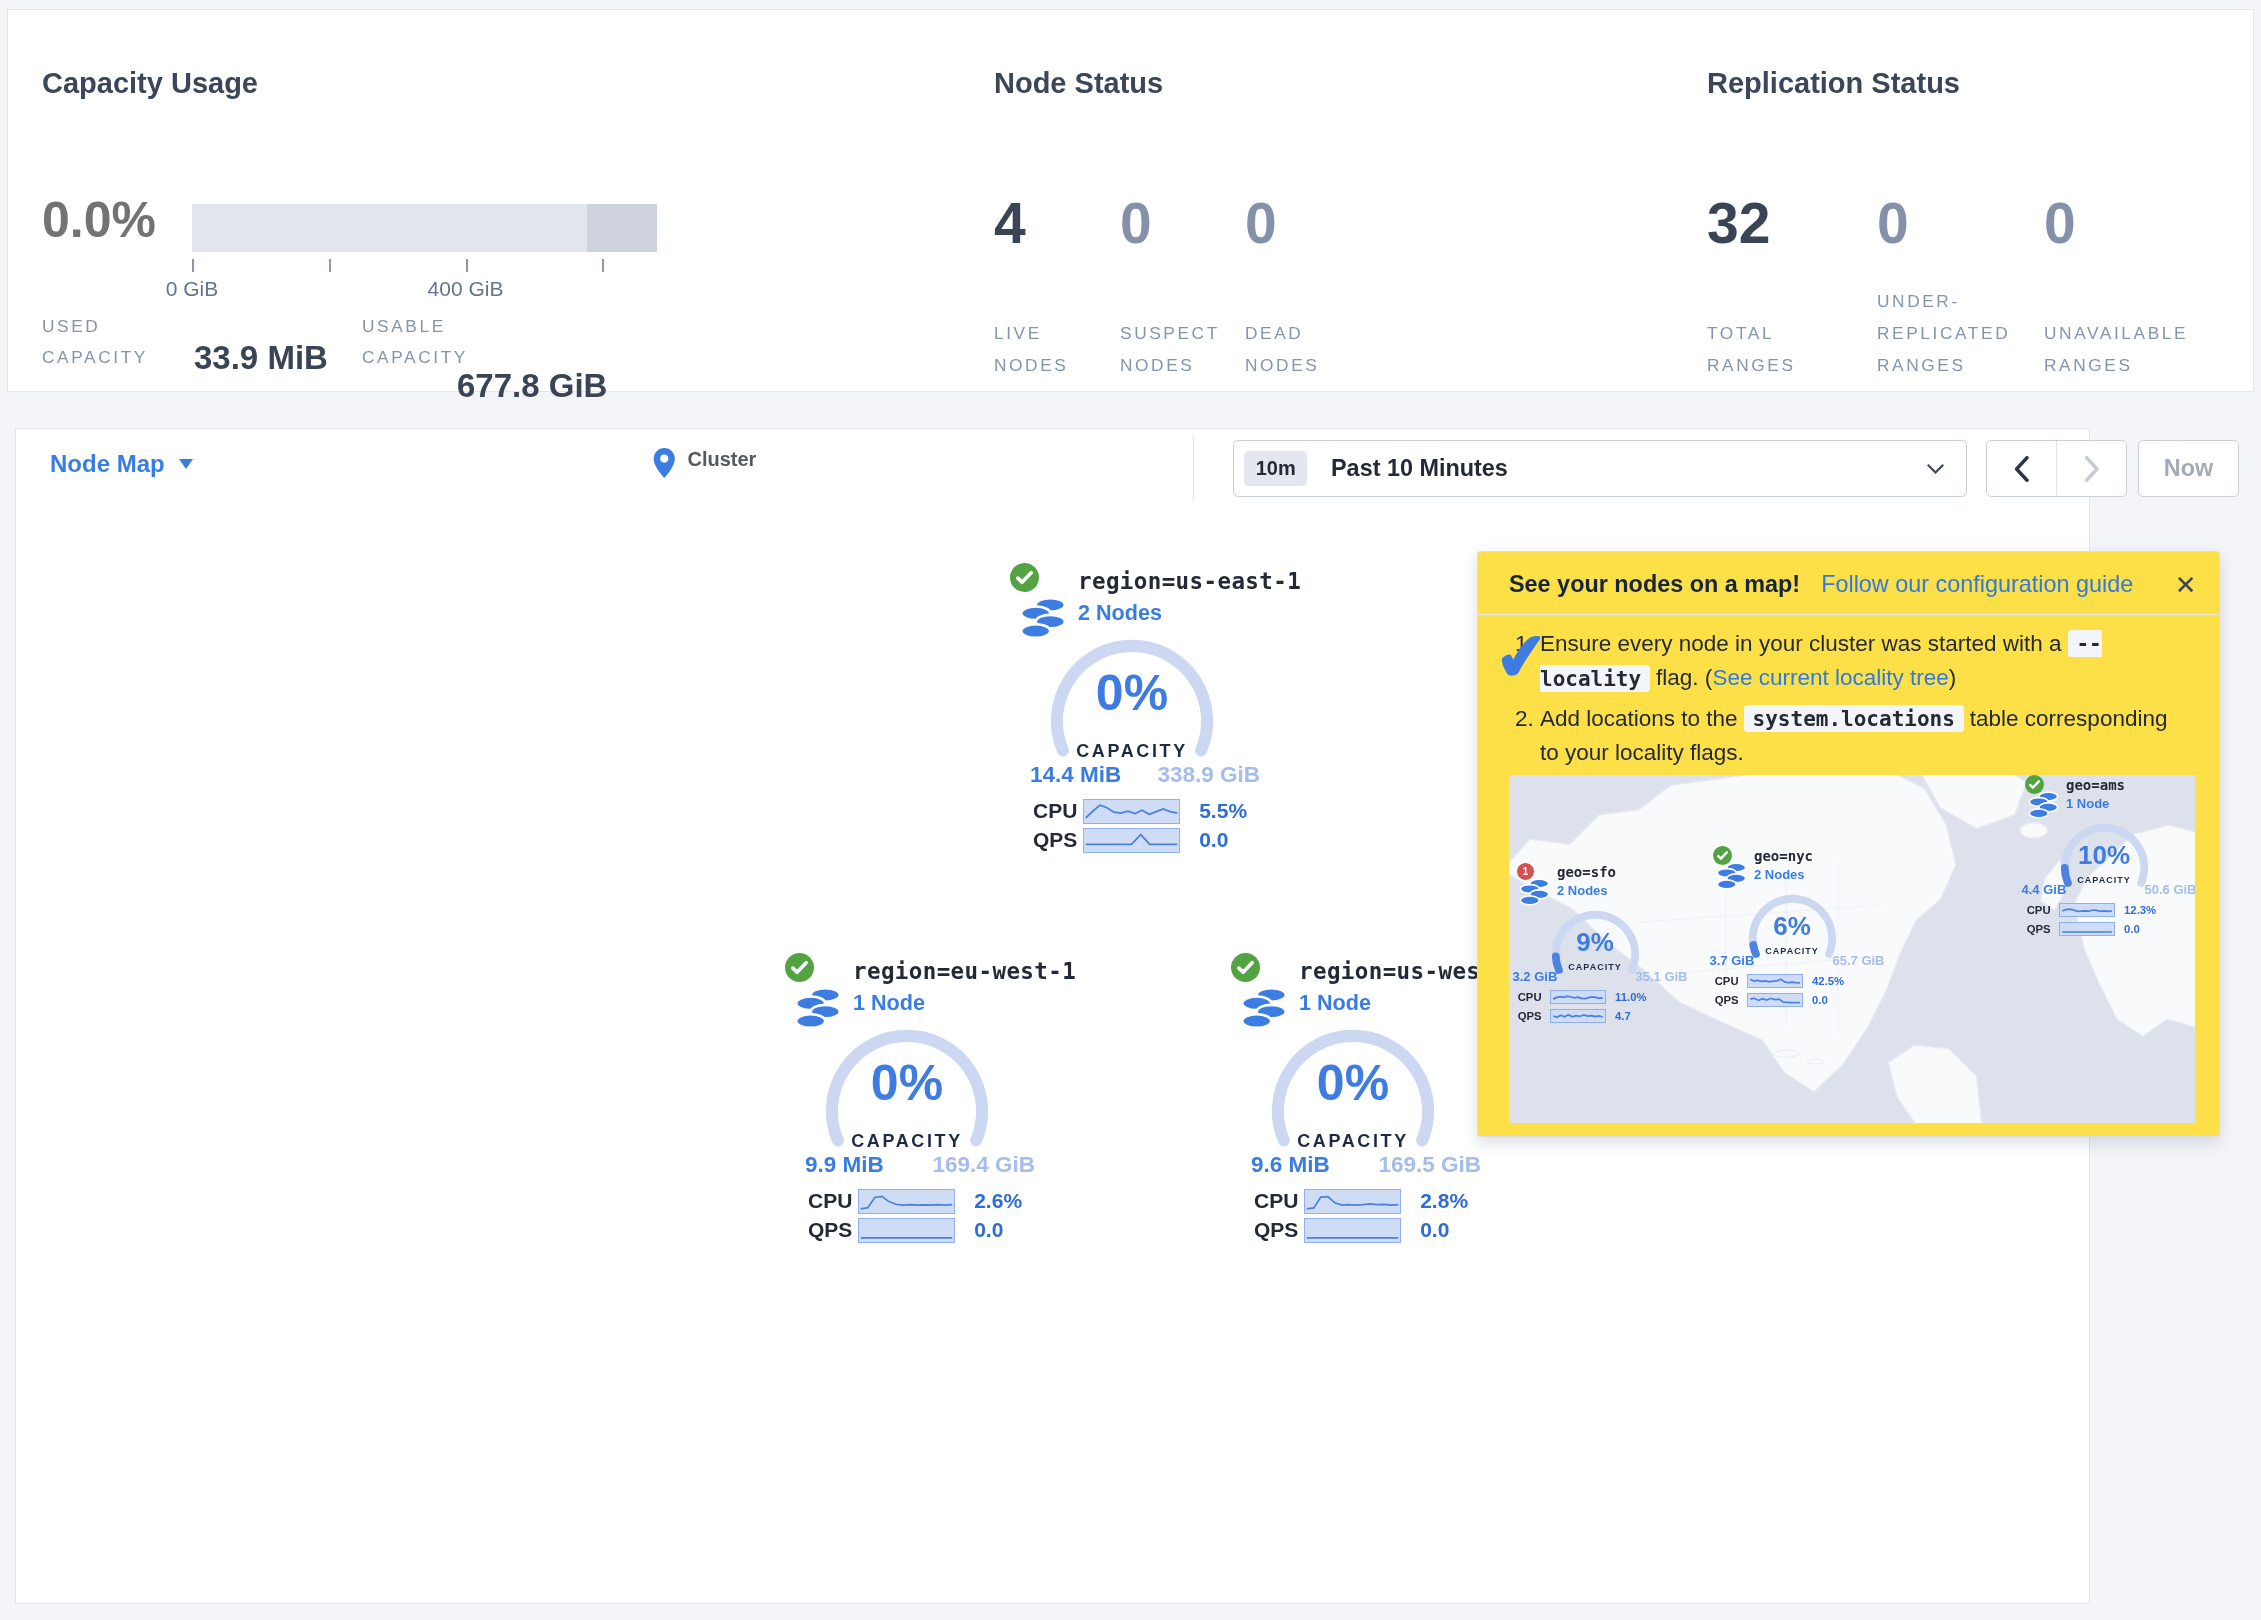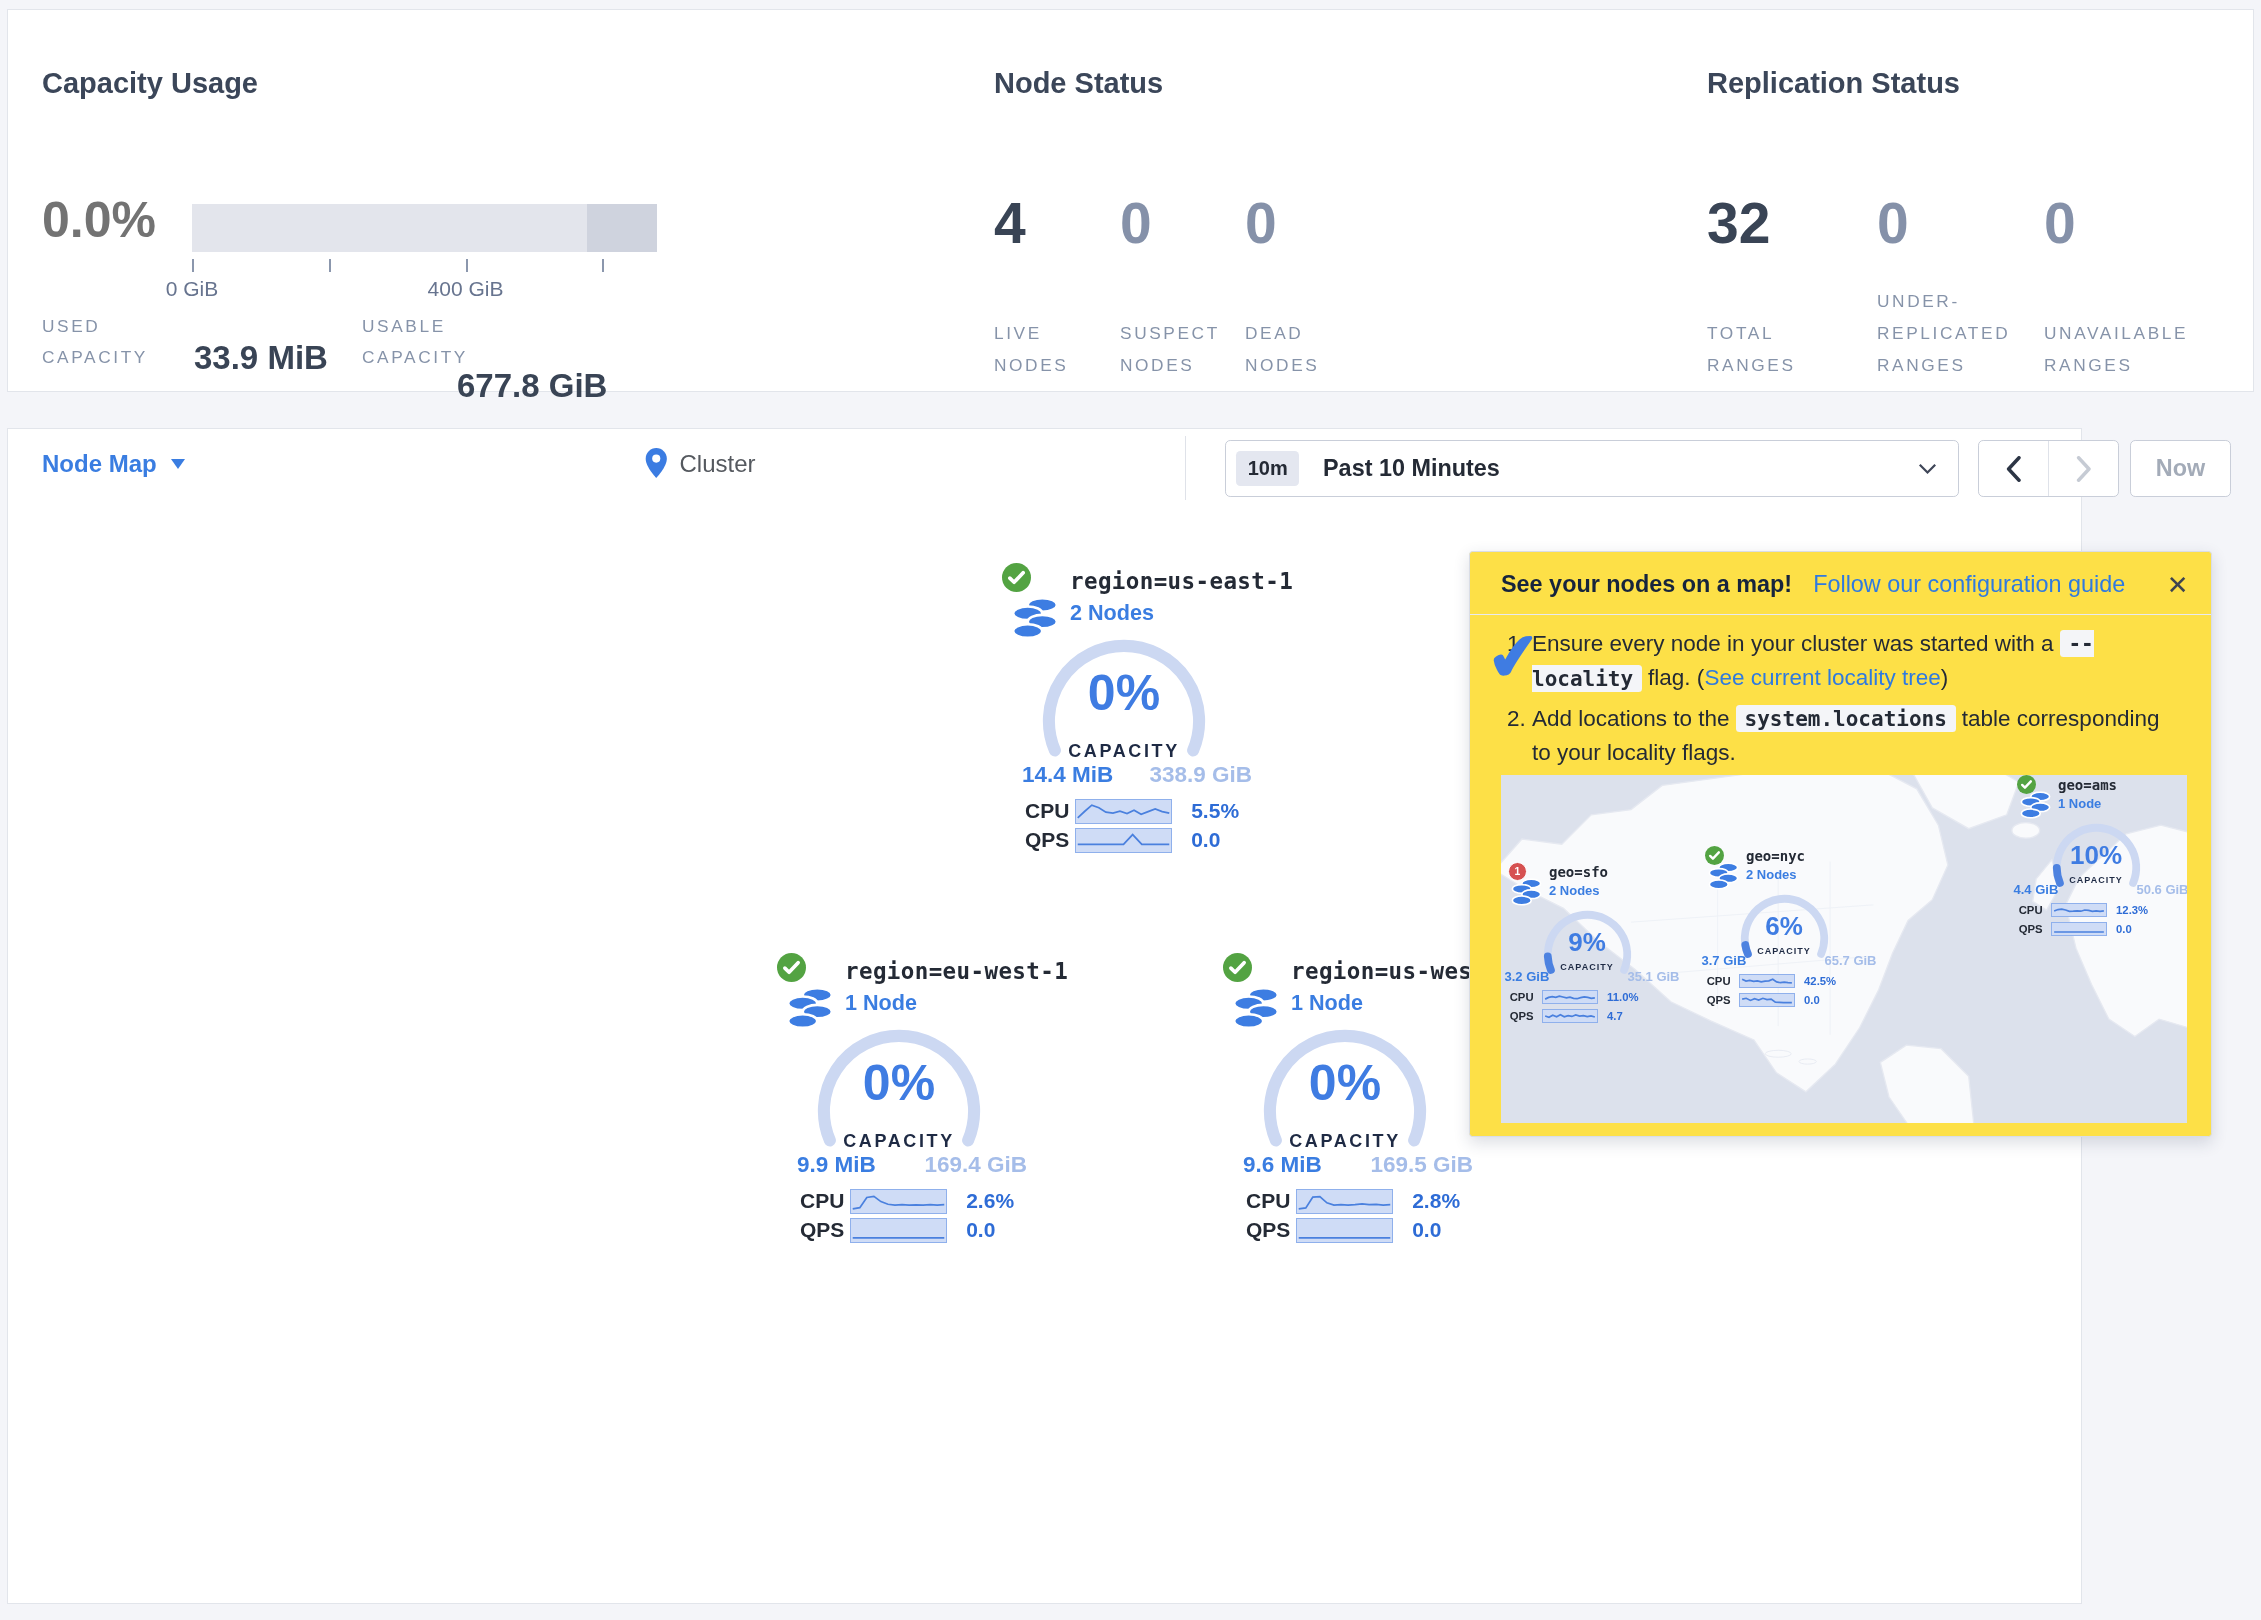--- a/index.html
+++ b/index.html
@@ -22,26 +22,26 @@
   .tick{position:absolute;top:249px;width:1.7px;height:13px;background:#8b97ad;}
   .tick-label{position:absolute;top:267px;font-size:21px;color:#67748f;text-align:center;}
   .cap-detail-label{position:absolute;top:301px;font-size:17.3px;letter-spacing:2.6px;color:#8693a9;line-height:1.8;}
   .cap-detail-value{position:absolute;top:329px;font-size:33px;font-weight:700;color:#394455;}
   .stat-item{position:absolute;top:185px;height:187px;display:flex;flex-direction:column;}
   .stat-value{font-size:57px;font-weight:700;line-height:1;color:#394455;}
   .stat-value.dim{color:#8591a9;font-weight:600;}
   .stat-label{margin-top:auto;font-size:17.3px;letter-spacing:2.6px;color:#8693a9;line-height:1.85;}
 
   
-  #toolbar{left:7px;top:428px;width:2075px;height:1176px;border:0.9px solid #e2e5eb;}
+  #toolbar{left:15px;top:428px;width:2075px;height:1176px;border:0.9px solid #e2e5eb;}
   #toolbar-row{position:absolute;left:0;top:0;right:0;height:78px;border-bottom:0.9px solid #e3e6ec;}
   .view-select{position:absolute;left:34px;top:21px;display:flex;align-items:center;gap:14px;
     font-size:24px;font-weight:600;color:#3a7de1;cursor:pointer;}
   .caret-down{width:0;height:0;border-left:7.8px solid transparent;border-right:7.8px solid transparent;border-top:10.4px solid #3a7de1;}
-  .breadcrumb{position:absolute;left:637px;top:19px;display:flex;align-items:flex-end;gap:12px;font-size:24px;color:#55595f;}
+  .breadcrumb{position:absolute;left:637px;top:19px;display:flex;align-items:flex-start;gap:12px;font-size:20px;color:#55595f;font-weight:bold;}
   .vdivider{position:absolute;left:1177px;top:7px;height:64px;width:0.9px;background:#dfe2e9;}
   .timebox{position:absolute;left:1217px;top:11.3px;width:732px;height:55px;border:0.9px solid #c9ced9;border-radius:5.2px;
     display:flex;align-items:center;background:#fff;cursor:pointer;}
   .time-chip{margin-left:10.4px;background:#e4e7f0;border-radius:4.3px;padding:6px 11.3px;font-size:20px;font-weight:700;color:#242a35;}
   .time-label{margin-left:24px;font-size:23.4px;font-weight:600;color:#242a35;}
   .timebox svg{margin-left:auto;margin-right:21px;}
   .pager{position:absolute;left:1970px;top:11.3px;width:139px;height:55px;border:0.9px solid #c9ced9;border-radius:5.2px;display:flex;background:#fff;}
   .pager > div{flex:1;display:flex;align-items:center;justify-content:center;cursor:pointer;}
   .pager > div:first-child{border-right:0.9px solid #dfe2e9;}
   .now-btn{position:absolute;left:2122px;top:11.3px;width:99px;height:55px;border:0.9px solid #c9ced9;border-radius:5.2px;

